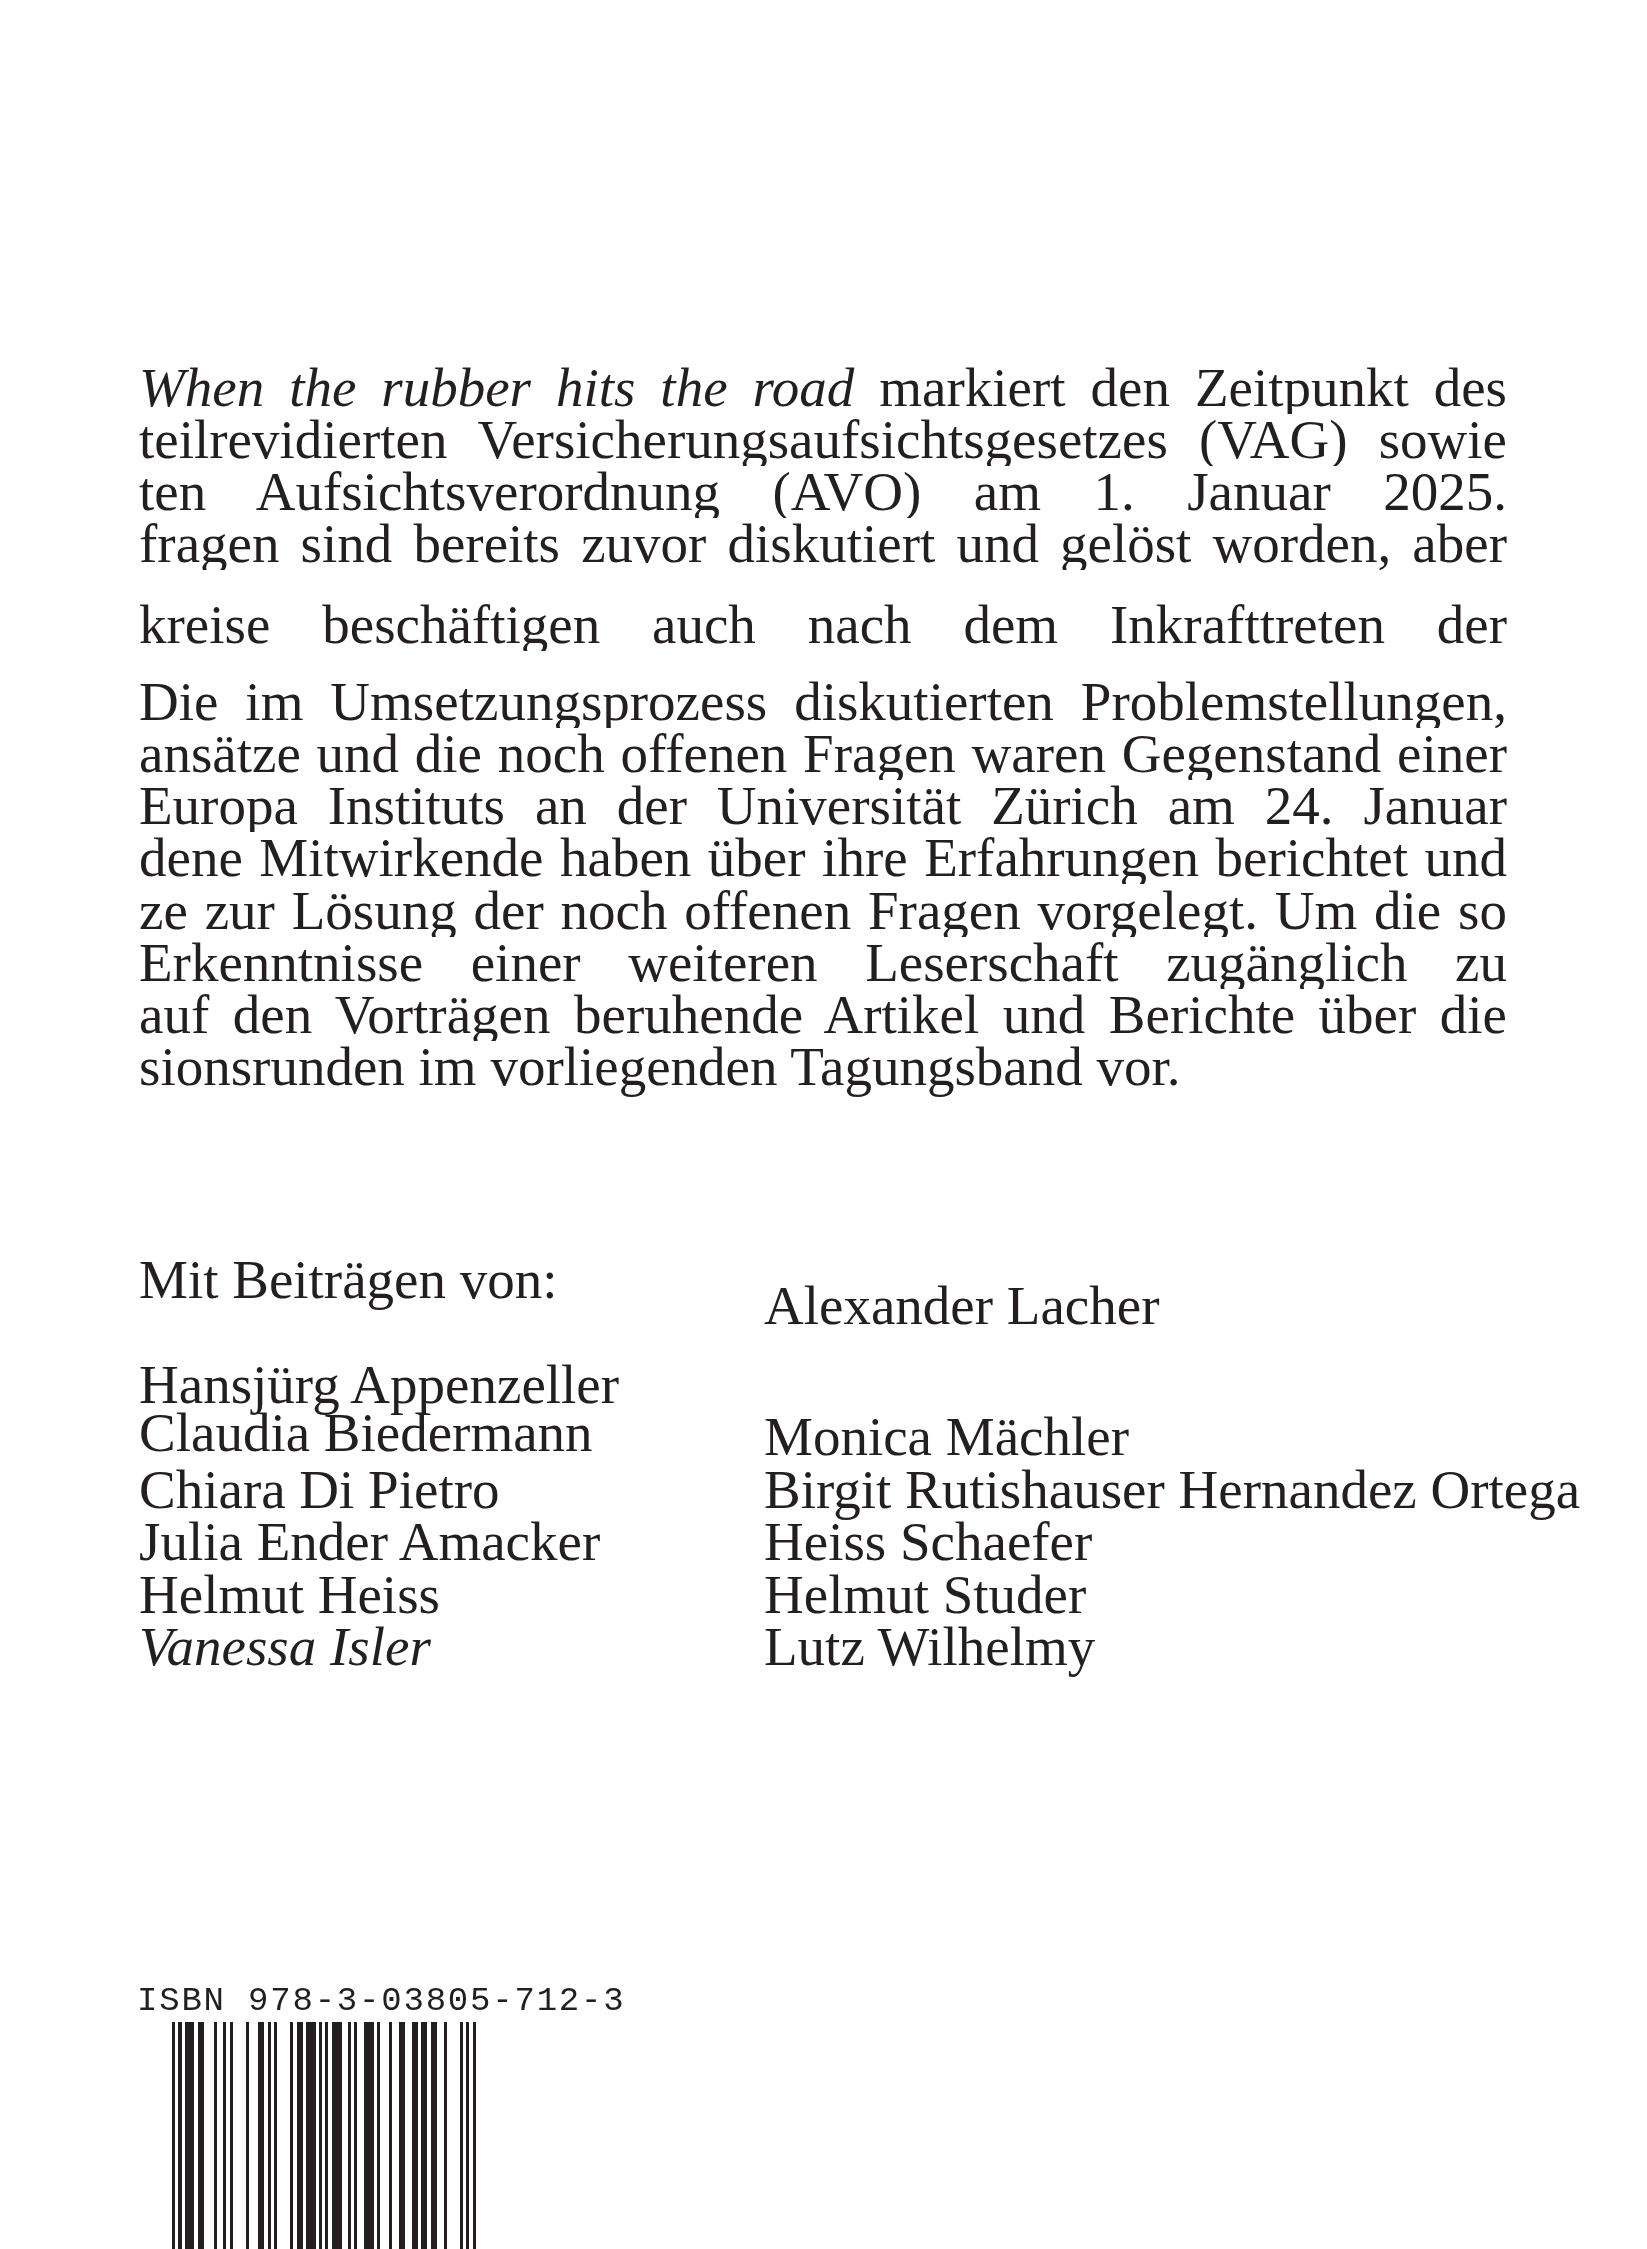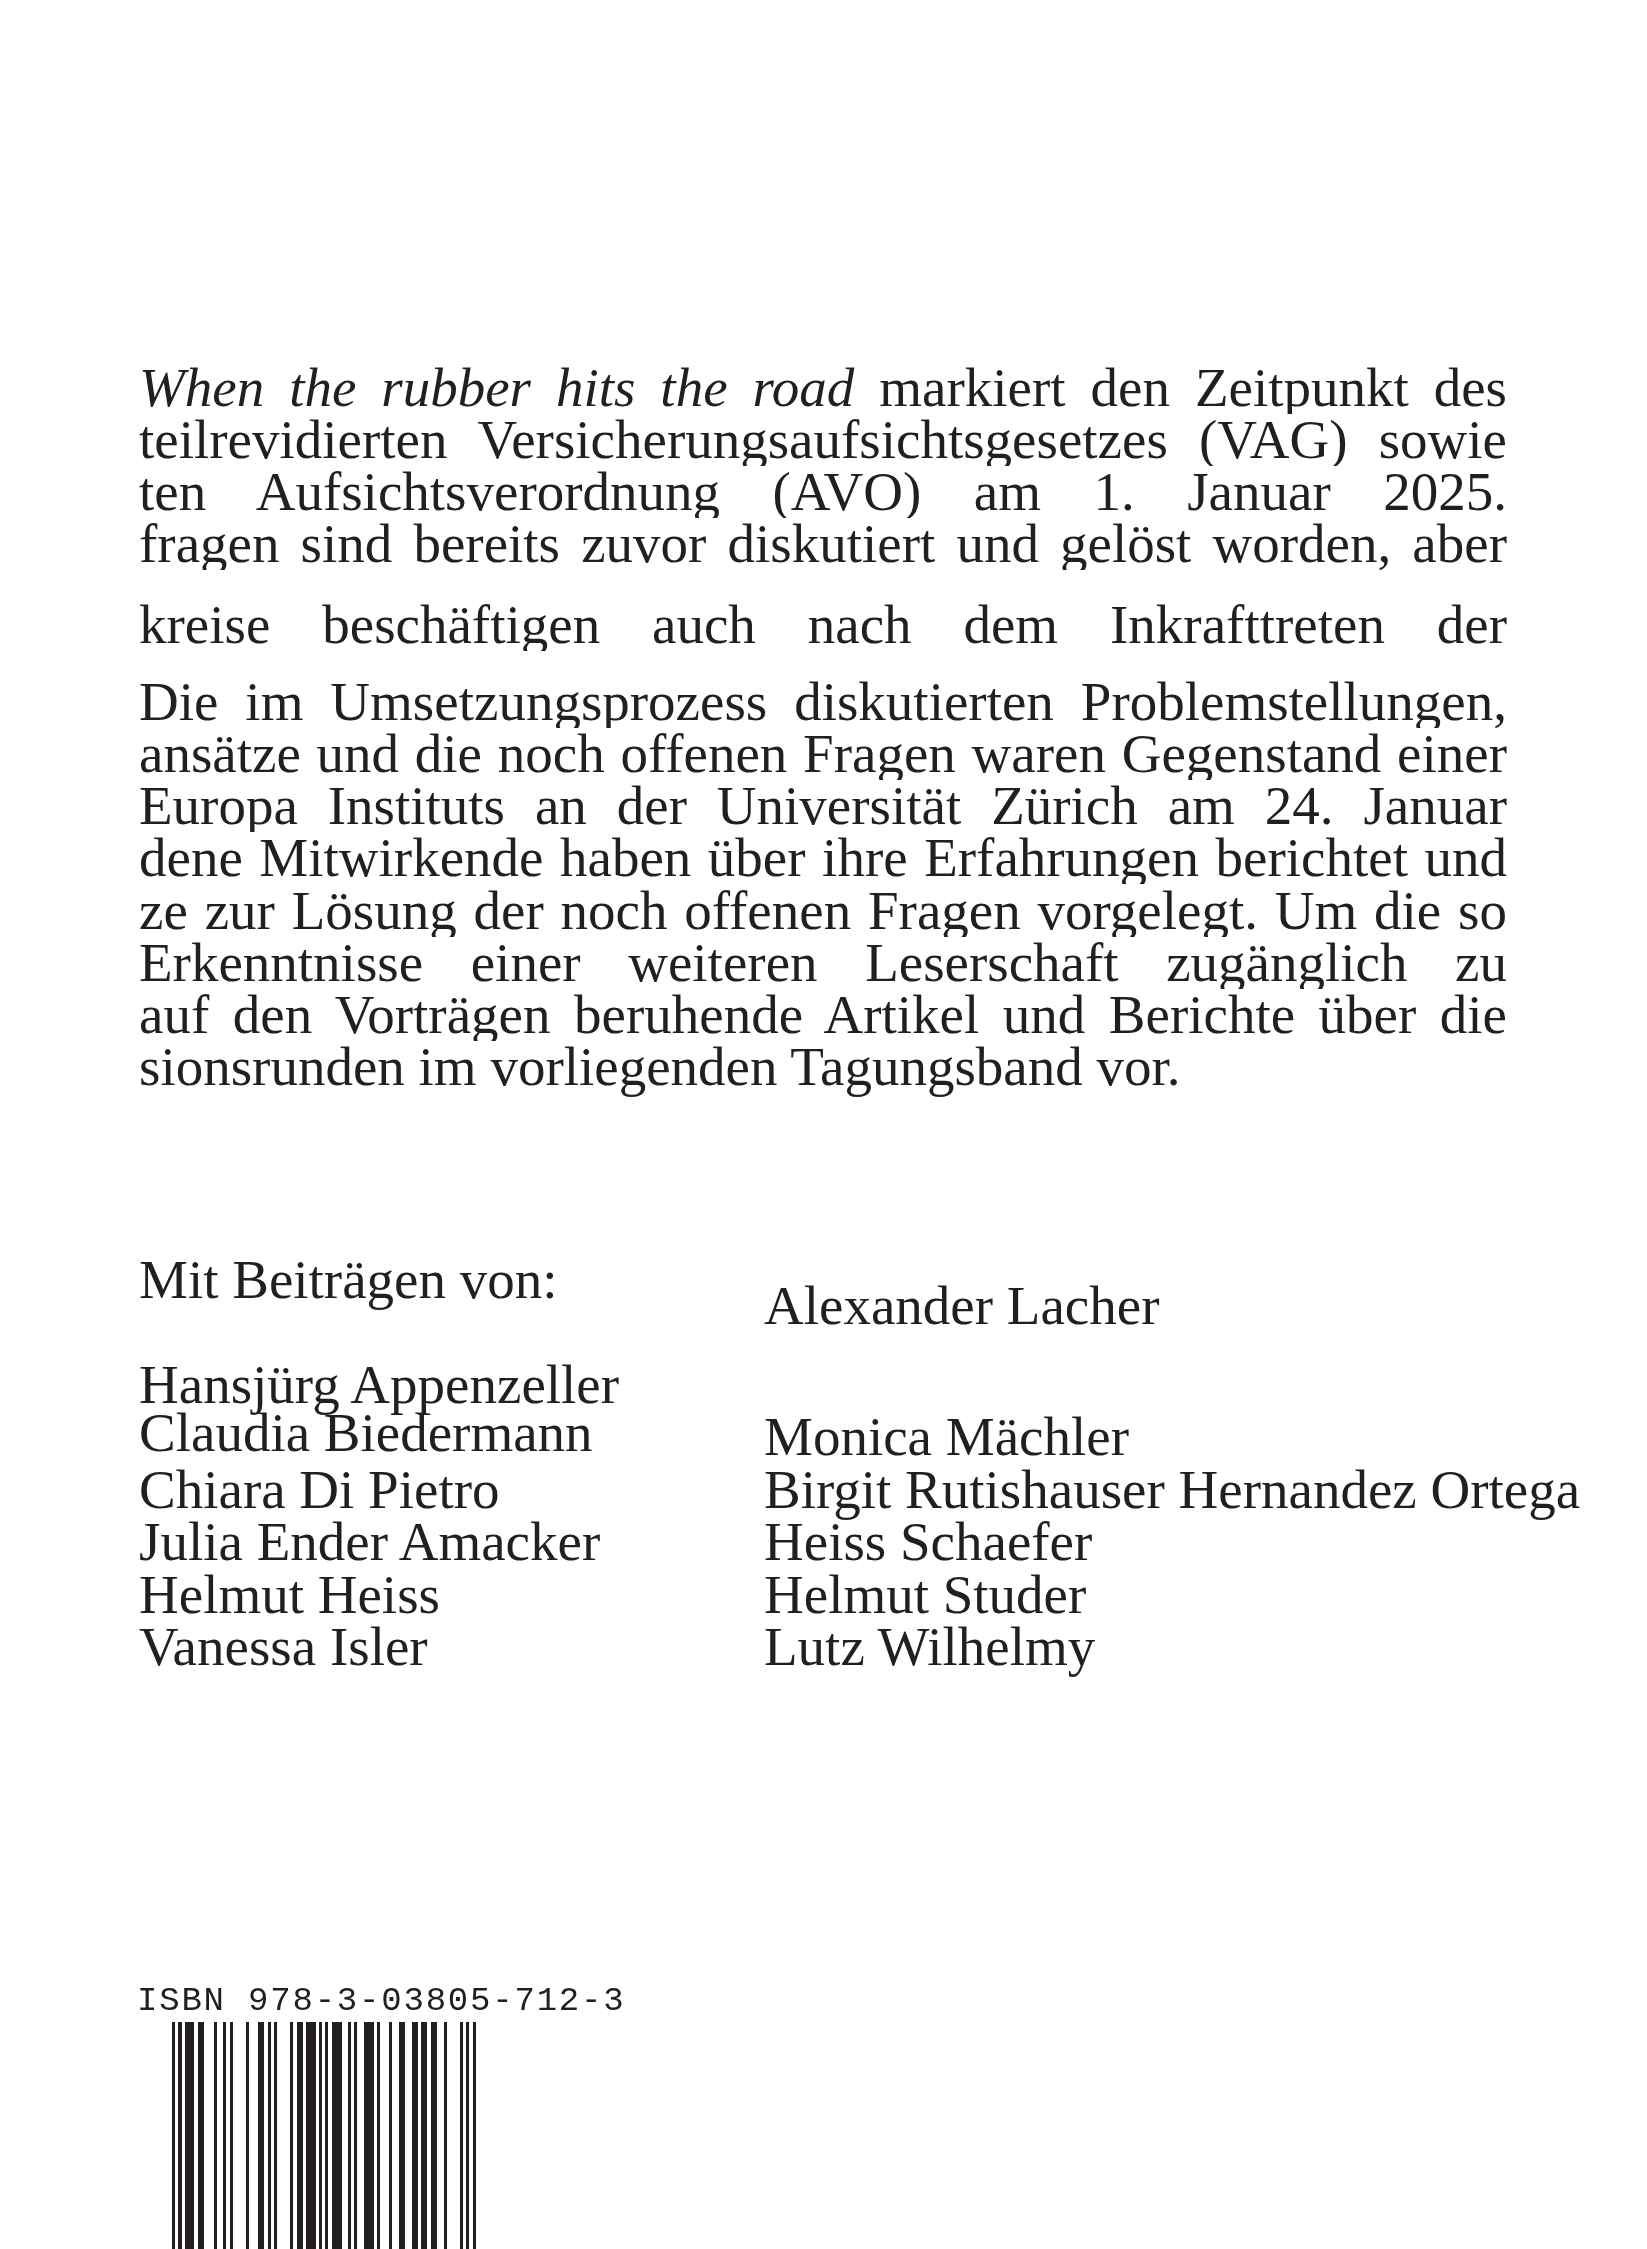--- a/index.html
+++ b/index.html
@@ -38,21 +38,21 @@
 
 <div>
   <div class="line left serif" style="top:1254px;">Mit Beiträgen von:</div>
 
   <div>
     <div class="name serif" style="left:139px; top:1359px;">Hansjürg Appenzeller</div>
     <div class="name serif" style="left:139px; top:1407px;">Claudia Biedermann</div>
     <div class="name serif" style="left:139px; top:1464px;">Chiara Di Pietro</div>
     <div class="name serif" style="left:139px; top:1516px;">Julia Ender Amacker</div>
     <div class="name serif" style="left:139px; top:1569px;">Helmut Heiss</div>
-    <div class="name serif" style="left:139px; top:1621px;">Vanessa Isler</div>
+    <div class="name serif" style="left:139px; top:1621px;font-style:italic;">Vanessa Isler</div>
   </div>
 
   <div>
     <div class="name serif" style="left:764px; top:1280px;">Alexander Lacher</div>
     <div class="name serif" style="left:764px; top:1411px;">Monica Mächler</div>
     <div class="name serif" style="left:764px; top:1464px;">Birgit Rutishauser Hernandez Ortega</div>
     <div class="name serif" style="left:764px; top:1516px;">Heiss Schaefer</div>
     <div class="name serif" style="left:764px; top:1569px;">Helmut Studer</div>
     <div class="name serif" style="left:764px; top:1621px;">Lutz Wilhelmy</div>
   </div>

